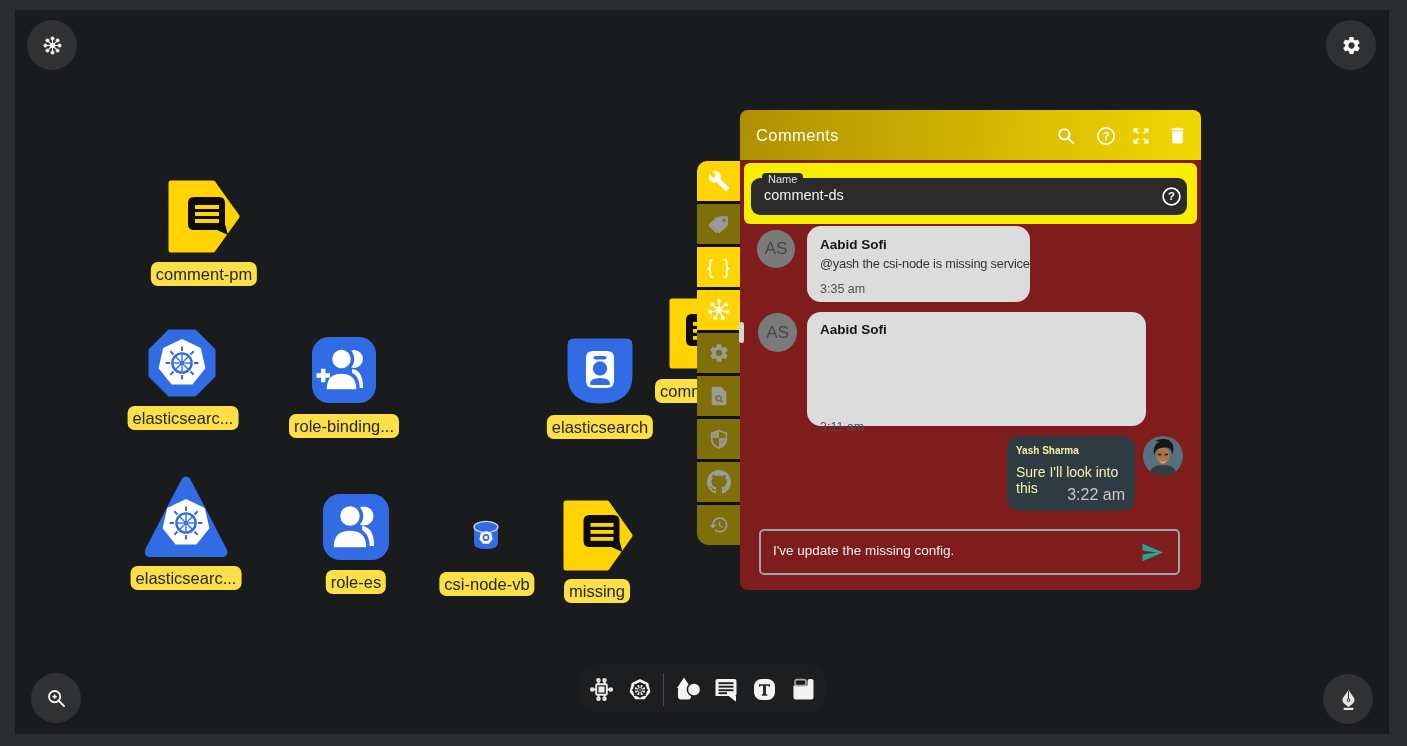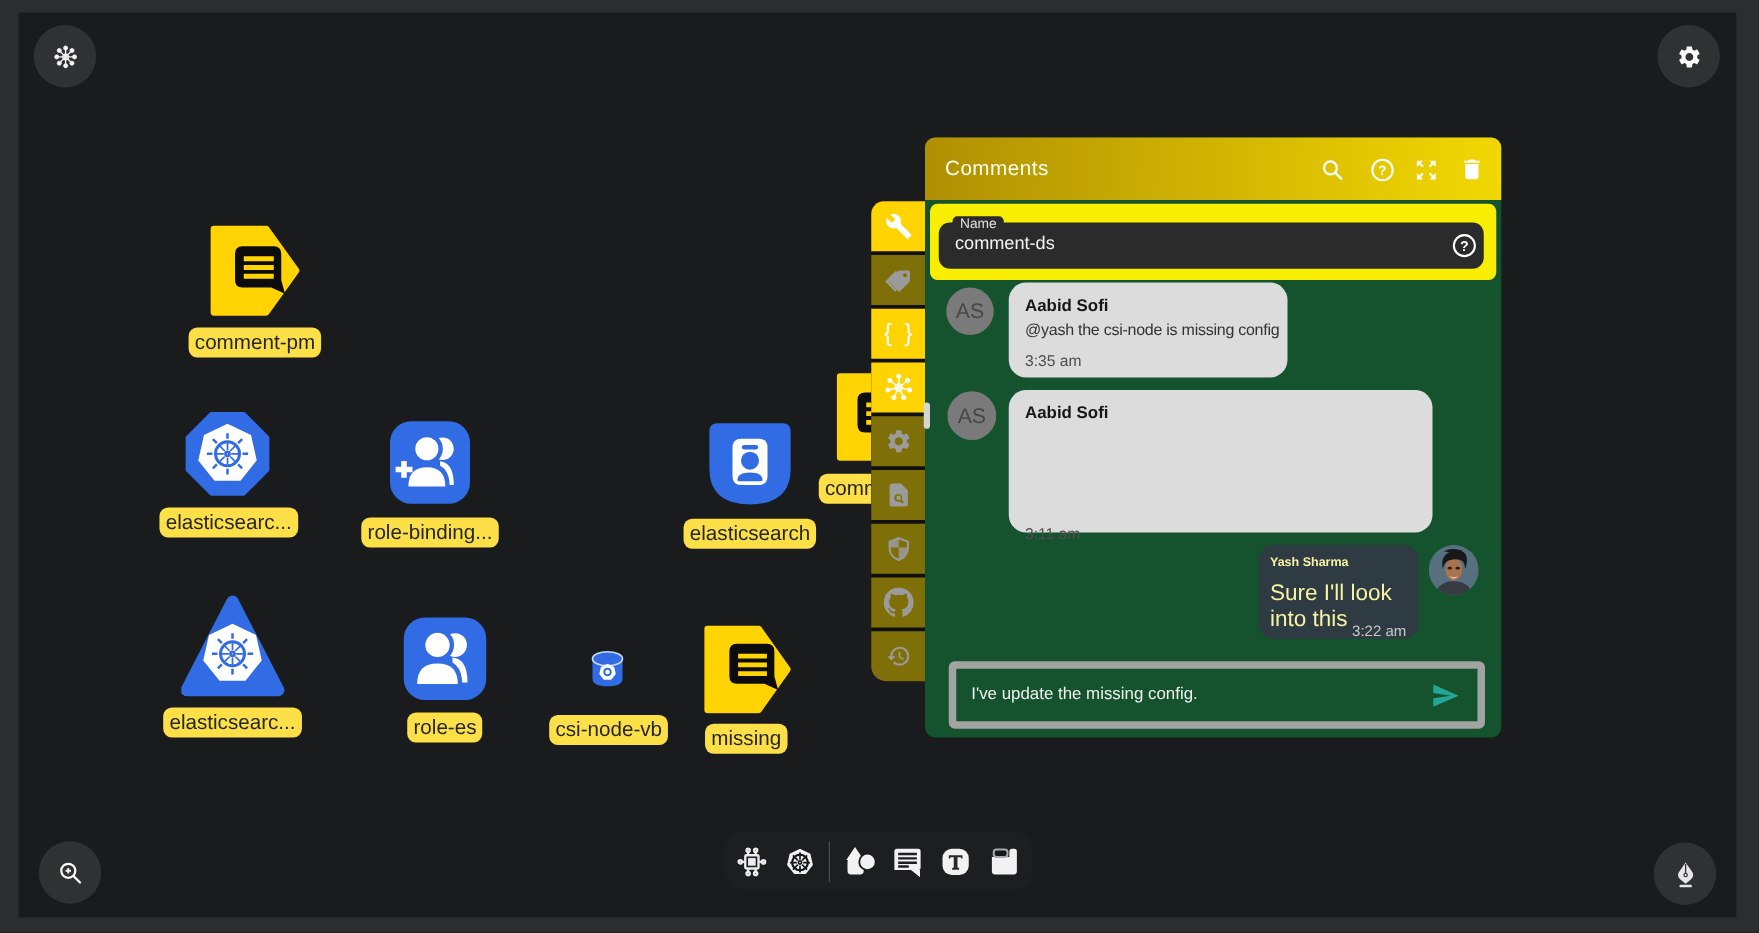--- a/index.html
+++ b/index.html
@@ -5,21 +5,21 @@
 html,body{margin:0;padding:0}
 body{width:1407px;height:746px;background:#2c2d2f;font-family:"Liberation Sans",sans-serif;overflow:hidden;position:relative}
 #canvas{position:absolute;left:15px;top:10px;width:1374px;height:724px;background:#1a1b1c}
 .abs{position:absolute}
 .cbtn{position:absolute;width:50px;height:50px;border-radius:50%;background:#303133;display:flex;align-items:center;justify-content:center}
 .lbl{position:absolute;background:#fde047;color:#262626;font-size:16.5px;line-height:24px;height:24px;padding:0 5px;border-radius:7px;white-space:nowrap}
 .lc{transform:translateX(-50%)}
 .tile{position:absolute;left:0;width:43px;height:40px;display:flex;align-items:center;justify-content:center}
 .tsel{background:#ffd402}
 .tuns{background:#7e6f08}
-#panel{position:absolute;left:740px;top:110px;width:461px;height:480px;background:#14532d;border-radius:8px}
+#panel{position:absolute;left:740px;top:110px;width:461px;height:480px;background:#7f1d1d;border-radius:8px}
 #phead{position:absolute;left:0;top:0;width:461px;height:50px;background:linear-gradient(92deg,#b09003,#f2d802);border-radius:8px 8px 0 0}
 .msgn{font-size:13.5px;font-weight:bold;color:#161616}
 .msgt{font-size:12.8px;color:#333;letter-spacing:-0.2px;white-space:nowrap}
 .msgd{font-size:12.5px;color:#4e4e4e}
 </style>
 </head>
 <body>
 <div id="canvas"></div>
 
 <svg class="abs" style="left:168px;top:180px" width="72" height="73" viewBox="0 0 72 73">
@@ -281,54 +281,54 @@
 <div class="abs" style="left:20px;top:24px;font-size:14.5px;color:#f2f2f2">comment-ds</div>
 <svg class="abs" style="left:417px;top:23px" width="21" height="21" viewBox="0 0 24 24">
         <circle cx="12" cy="12" r="9.6" fill="none" stroke="#fff" stroke-width="1.9"></circle>
         <text x="12" y="16.5" text-anchor="middle" font-size="13" font-weight="bold" fill="#fff" font-family="Liberation Sans">?</text>
       </svg>
 </div>
 
 <div class="abs" style="left:17px;top:120px;width:38px;height:38px;border-radius:50%;background:#7a7a7a;display:flex;align-items:center;justify-content:center;color:#474747;font-size:17px">AS</div>
 <div class="abs" style="left:67px;top:116px;width:223px;height:76px;background:#dcdcdc;border-radius:14px;padding:0">
 <div class="msgn abs" style="left:13px;top:11px">Aabid Sofi</div>
-<div class="msgt abs" style="left:13px;top:30px">@yash the csi-node is missing config</div>
+<div class="msgt abs" style="left:13px;top:30px">@yash the csi-node is missing service</div>
 <div class="msgd abs" style="left:13px;top:55.5px">3:35 am</div>
 </div>
 
 <div class="abs" style="left:18px;top:203px;width:39px;height:39px;border-radius:50%;background:#7a7a7a;display:flex;align-items:center;justify-content:center;color:#474747;font-size:17px">AS</div>
 <div class="abs" style="left:67px;top:202px;width:339px;height:114px;background:#dcdcdc;border-radius:14px">
 <div class="msgn abs" style="left:13px;top:10px">Aabid Sofi</div>
 <div class="msgd abs" style="left:13px;top:108px">3:11 am</div>
 </div>
 
 <div class="abs" style="left:267px;top:326px;width:128px;height:75px;background:#2e3b42;border-radius:12px">
 <div class="abs" style="left:9px;top:9px;font-size:10px;font-weight:bold;color:#f7f2a6">Yash Sharma</div>
-<div class="abs" style="left:9px;top:28px;font-size:18px;color:#f7f2a6">Sure I'll look into this</div>
-<div class="abs" style="right:10px;top:62px;font-size:12px;color:#c9c9c9">3:22 am</div>
+<div class="abs" style="left:9px;top:28px;font-size:14px;color:#f7f2a6">Sure I'll look into this</div>
+<div class="abs" style="right:10px;top:50px;font-size:16px;color:#c9c9c9">3:22 am</div>
 </div>
 <svg class="abs" style="left:403px;top:326px" width="40" height="40" viewBox="0 0 40 40">
 <defs>
         <clipPath id="avc">
           <circle cx="20" cy="20" r="20"></circle>
         </clipPath>
       </defs>
 <g clip-path="url(#avc)">
 <rect width="40" height="40" fill="#56707f"></rect>
 <path d="M5,41 Q7,29 20,29 Q33,29 35,41 Z" fill="#353b40"></path>
 <ellipse cx="20" cy="19.5" rx="6.8" ry="8.8" fill="#a8734d"></ellipse>
 <path d="M11,19 Q9,6 21,4.5 Q31,3.5 30.5,13 Q30.2,17 29,19 Q29,12 24,11.5 Q17,11 14,13.5 Q12,15.5 11,19 Z" fill="#16181a"></path>
 <path d="M12,5 Q19,1.5 27,4.5 L24,8 Q18,5.5 12,5 Z" fill="#16181a"></path>
 <ellipse cx="16.8" cy="18.5" rx="1.9" ry="1.1" fill="#2a1d14"></ellipse>
 <ellipse cx="23.2" cy="18.5" rx="1.9" ry="1.1" fill="#2a1d14"></ellipse>
 <path d="M16.5,24.5 Q20,27.5 23.5,24.5 Q22,26.8 20,26.8 Q18,26.8 16.5,24.5 Z" fill="#f5f0ea"></path>
 </g>
 </svg>
 
-<div class="abs" style="left:19px;top:419px;width:417px;height:42px;border:6px solid #a3a3a3;border-radius:5px">
+<div class="abs" style="left:19px;top:419px;width:417px;height:42px;border:2px solid #a3a3a3;border-radius:5px">
 <div class="abs" style="left:12px;top:12px;font-size:13.5px;color:#f0f0f0">I've update the missing config.</div>
 <svg class="abs" style="right:13px;top:9px" width="25" height="25" viewBox="0 0 24 24">
         <path fill="#22a695" d="M2.5,3.5 L22,12 L2.5,20.5 L2.5,14 L16,12 L2.5,10 Z"></path>
       </svg>
 </div>
 </div>
 <div class="abs" style="left:739px;top:322px;width:5px;height:21px;background:#d5d5d5;border-radius:2.5px"></div>
 
 <div class="abs" style="left:580px;top:665px;width:246px;height:47px;background:#1d1e20;border-radius:16px"></div>
 <svg class="abs" style="left:589px;top:677px" width="25" height="25" viewBox="0 0 25 25">

